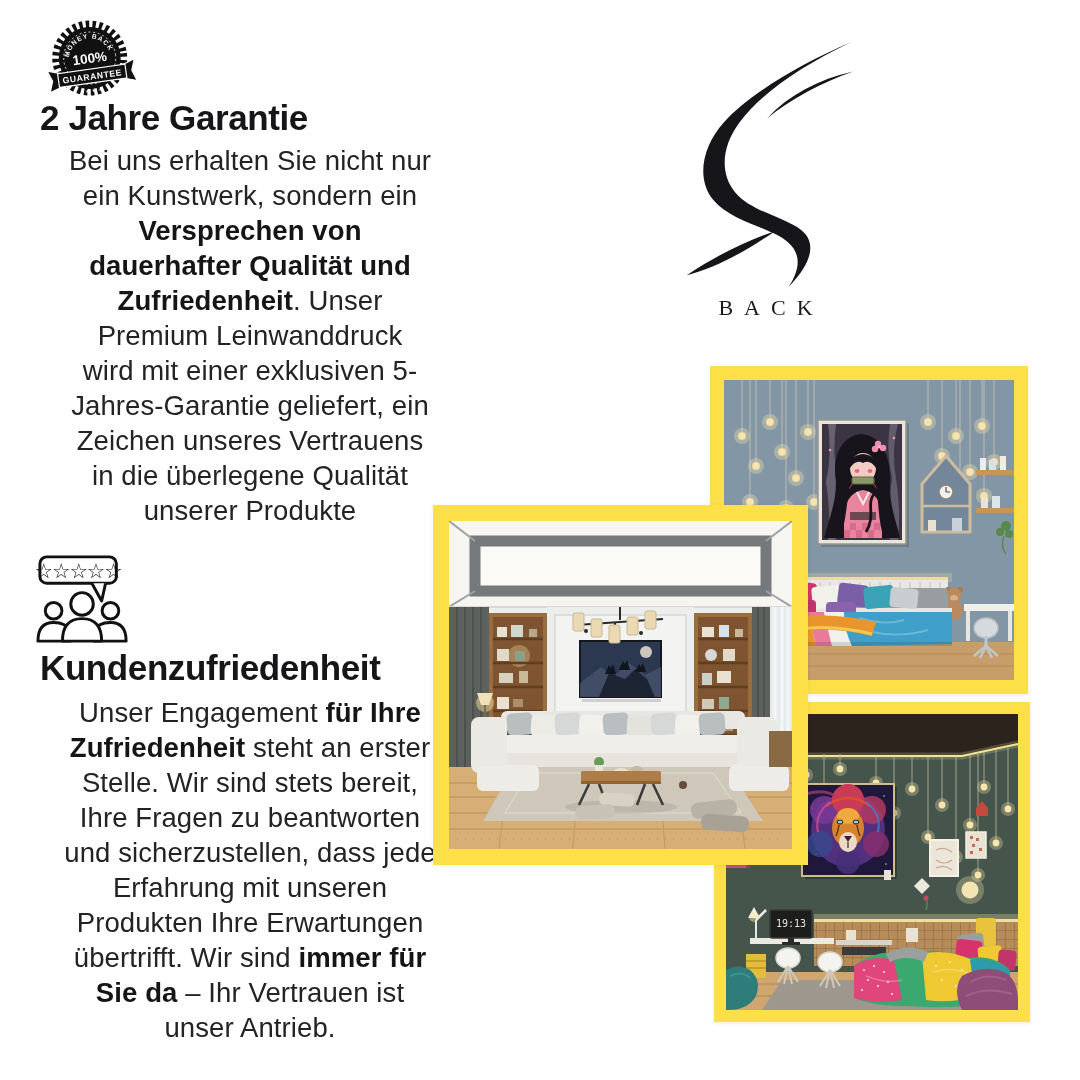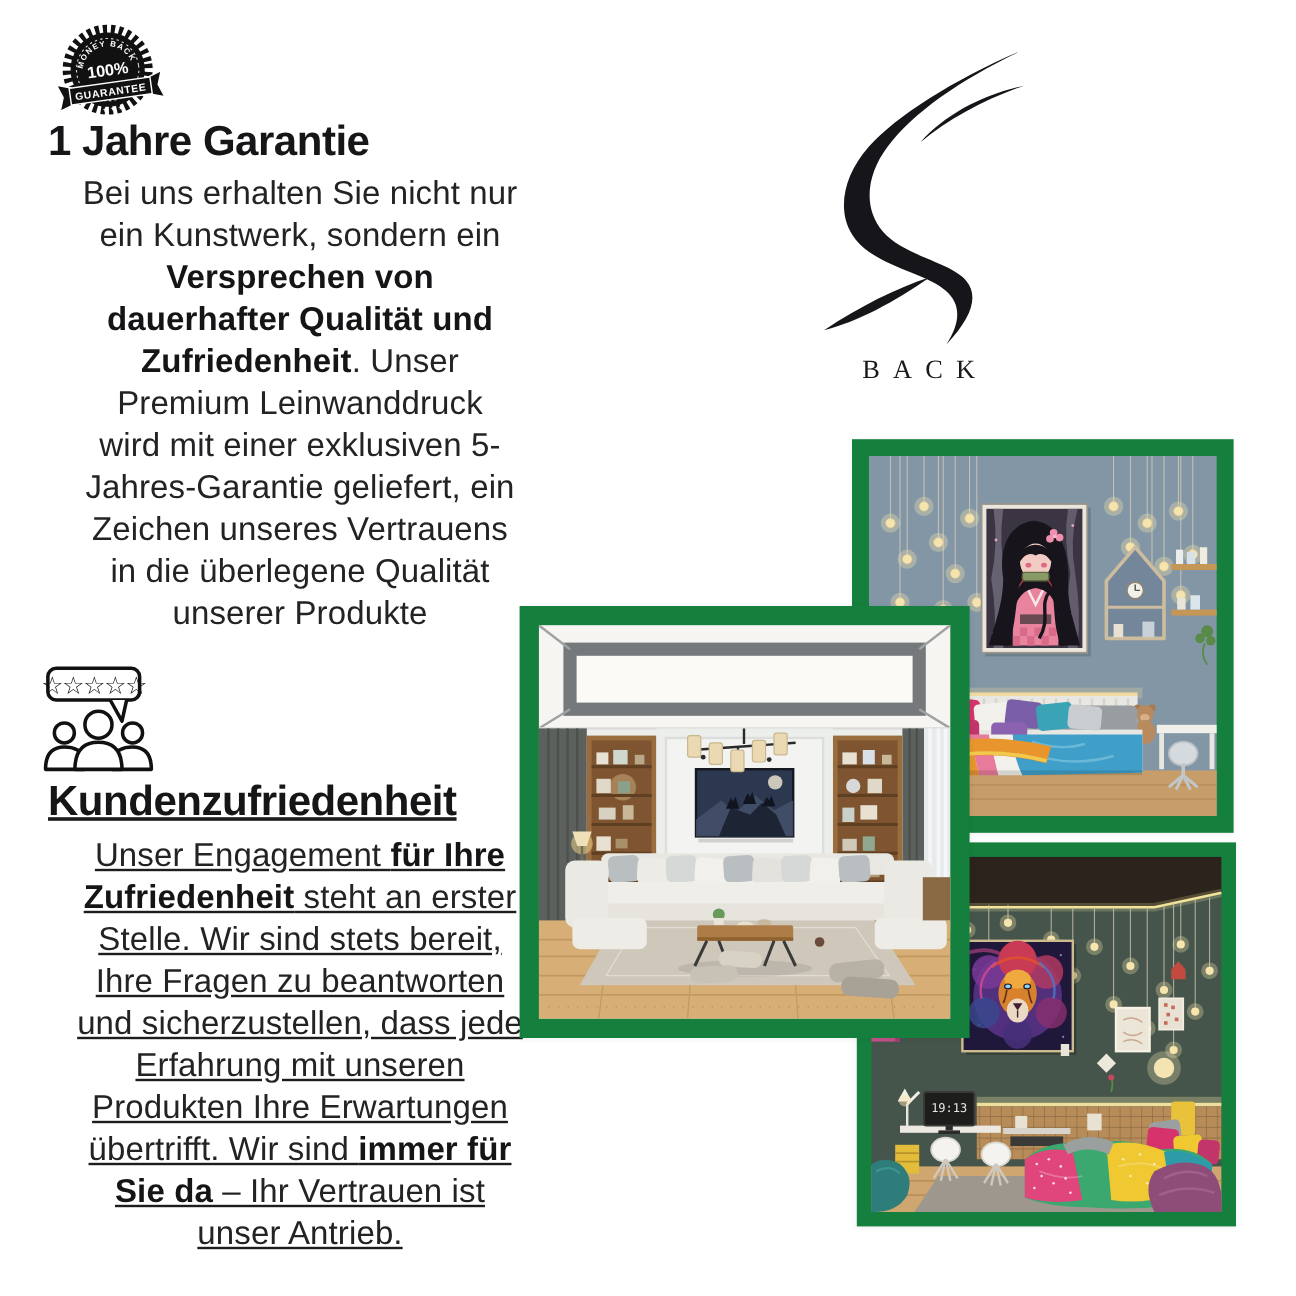--- a/index.html
+++ b/index.html
@@ -20,21 +20,21 @@
   .body-text b{font-weight:700;color:#151517;}
 
   
   .wordmark{
     font-family:"Liberation Serif","DejaVu Serif",serif;
     font-size:22px;letter-spacing:11px;color:#1a1a1a;text-align:center;white-space:nowrap;
   }
 
   
   .card{
-    position:absolute;background:#15803d;box-shadow:0 1px 5px rgba(0,0,0,0.07);
+    position:absolute;background:#fde047;box-shadow:0 1px 5px rgba(0,0,0,0.07);
   }
   .card svg{display:block;width:100%;height:100%;}
   .photo{width:100%;height:100%;}
 </style>
 </head>
 <body>
 
 <div class="abs" style="left:38px;top:16px;width:104px;height:92px;">
   <svg viewBox="0 0 104 92" width="104" height="92">
     <g transform="rotate(-8 52 44)">
@@ -51,21 +51,21 @@
       <path d="M20 53 L8 49 L12 60 L8 71 L20 67 Z" fill="#111" stroke="#fff" stroke-width="1.2"></path>
       <path d="M84 53 L96 49 L92 60 L96 71 L84 67 Z" fill="#111" stroke="#fff" stroke-width="1.2"></path>
       <rect x="18" y="53" width="68" height="14" fill="#111" stroke="#fff" stroke-width="1.2"></rect>
       <text x="52" y="63.6" font-size="8.6" font-weight="bold" fill="#fff" text-anchor="middle" letter-spacing="0.6" font-family="Liberation Sans, sans-serif">GUARANTEE</text>
       <text x="52" y="76.5" font-size="5.6" fill="#fff" text-anchor="middle">★ ★ ★</text>
     </g>
   </svg>
 </div>
 
 <div class="abs" style="left:40px;top:100px;width:420px;">
-  <div class="h1">1 Jahre Garantie</div>
+  <div class="h1">2 Jahre Garantie</div>
   <div class="body-text" style="margin-top:6px;">Bei uns erhalten Sie nicht nur
 ein Kunstwerk, sondern ein
 <b>Versprechen von
 dauerhafter Qualität und
 Zufriedenheit</b>. Unser
 Premium Leinwanddruck
 wird mit einer exklusiven 5-
 Jahres-Garantie geliefert, ein
 Zeichen unseres Vertrauens
 in die überlegene Qualität
@@ -79,21 +79,21 @@
     <path d="M58 34 L68 52 L72 34" fill="#fff" stroke="#111" stroke-width="3" stroke-linejoin="round"></path>
     <circle cx="19" cy="62" r="8.5" fill="#fff" stroke="#111" stroke-width="3"></circle>
     <path d="M3 93 Q3 74 19 74 Q32 74 36 83 L36 93 Z" fill="#fff" stroke="#111" stroke-width="3" stroke-linejoin="round"></path>
     <circle cx="77" cy="62" r="8.5" fill="#fff" stroke="#111" stroke-width="3"></circle>
     <path d="M93 93 Q93 74 77 74 Q64 74 60 83 L60 93 Z" fill="#fff" stroke="#111" stroke-width="3" stroke-linejoin="round"></path>
     <circle cx="48" cy="55" r="11.5" fill="#fff" stroke="#111" stroke-width="3"></circle>
     <path d="M28 93 Q28 70 48 70 Q68 70 68 93 Z" fill="#fff" stroke="#111" stroke-width="3" stroke-linejoin="round"></path>
   </svg>
 </div>
 
-<div class="abs" style="left:40px;top:650px;width:420px;text-decoration:underline;">
+<div class="abs" style="left:40px;top:650px;width:420px;">
   <div class="h1">Kundenzufriedenheit</div>
   <div class="body-text" style="margin-top:8px;">Unser Engagement <b>für Ihre
 Zufriedenheit</b> steht an erster
 Stelle. Wir sind stets bereit,
 Ihre Fragen zu beantworten
 und sicherzustellen, dass jede
 Erfahrung mit unseren
 Produkten Ihre Erwartungen
 übertrifft. Wir sind <b>immer für
 Sie da</b> – Ihr Vertrauen ist

